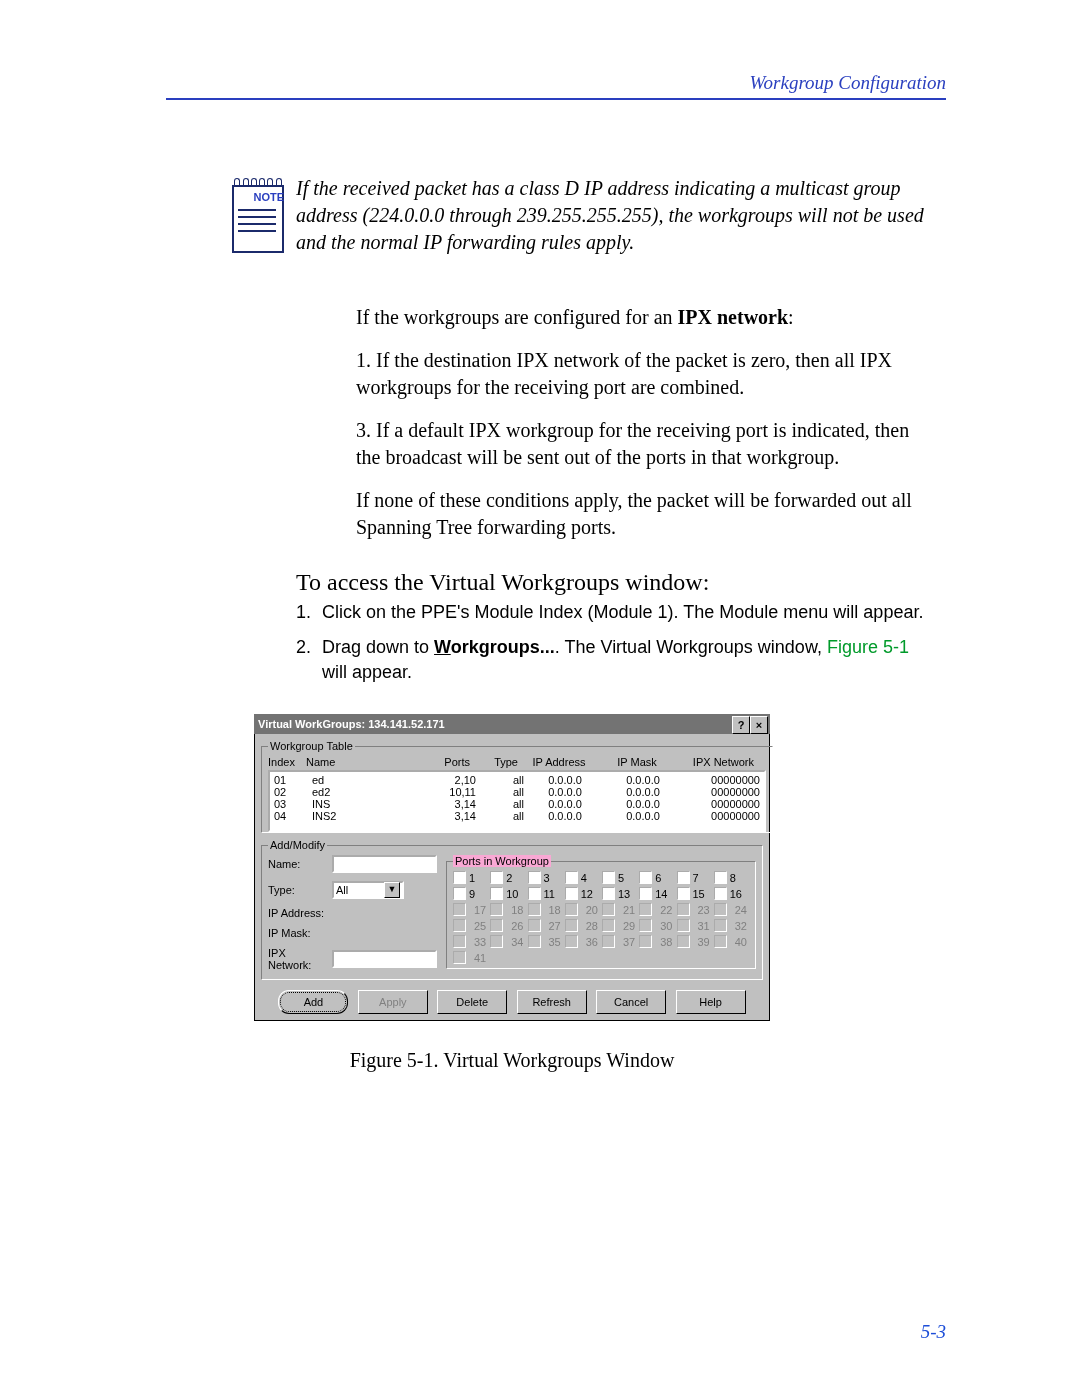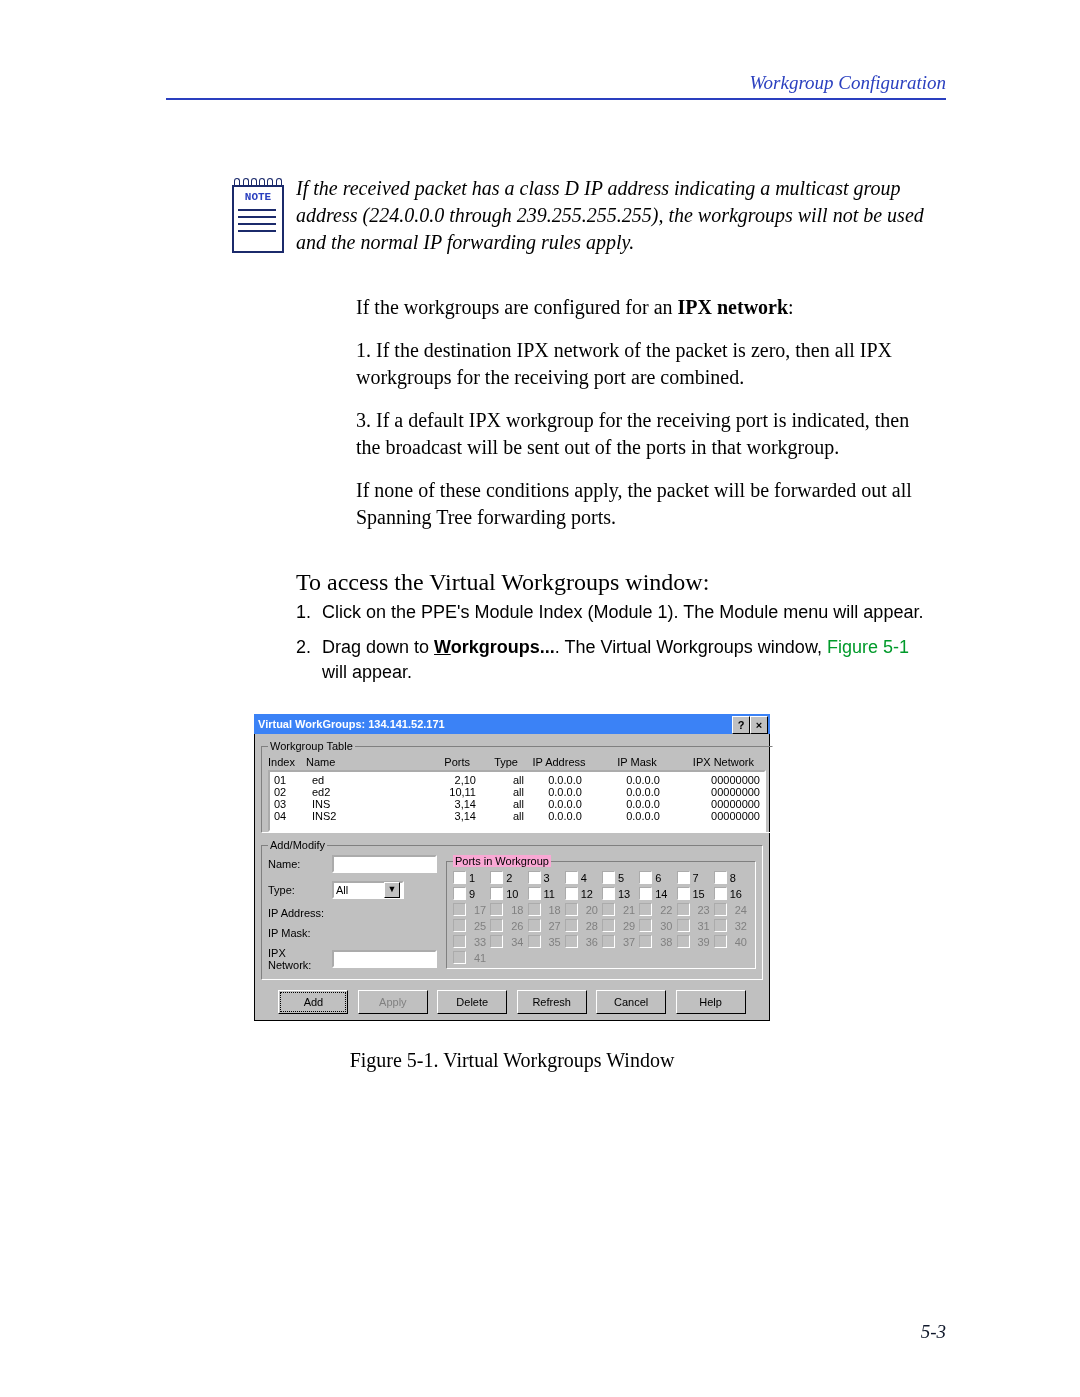--- a/index.html
+++ b/index.html
@@ -58,42 +58,42 @@
     position: absolute;
     left: 6px; right: 0; top: 3px; height: 8px;
     display: flex; justify-content: space-evenly;
   }
   .note-icon .spiral span {
     width: 4px; height: 8px; border: 1.5px solid #1b2a6b; border-radius: 3px 3px 0 0; border-bottom: none;
   }
   .note-icon .label {
     position: absolute;
     top: 16px; left: 6px; right: 0;
-    text-align: center;
+    text-align: right;
     color: #2a3fbf;
-    font-family: Liberation Mono, monospace;
+    font-family: Liberation Sans, sans-serif;
     font-weight: bold;
     font-size: 11px;
   }
   .note-icon .lines {
     position: absolute;
     top: 34px; left: 12px; right: 8px;
   }
   .note-icon .lines div {
     border-top: 2px solid #1b2a6b;
     margin-bottom: 5px;
   }
   .note-text {
     font-style: italic;
     font-size: 20px;
     line-height: 1.35;
   }
   .body-block {
     position: absolute;
-    top: 294px;
+    top: 304px;
     left: 340px;
     right: 160px;
     font-size: 20px;
     line-height: 1.35;
   }
   .body-block p { margin: 0 0 16px 0; }
   .body-block b { font-weight: bold; }
   .access-block {
     position: absolute;
     top: 566px;
@@ -118,21 +118,21 @@
   .steps .txt u { text-decoration: underline; }
   .link-green { color: #009a2a; }
   .vw-wrap {
     position: absolute;
     top: 714px;
     left: 238px;
     width: 516px;
   }
   .titlebar {
     height: 20px;
-    background: #3b82f6;
+    background: #737373;
     color: #fff;
     font-family: "MS Sans Serif", Arial, sans-serif;
     font-size: 11px;
     font-weight: bold;
     display: flex;
     align-items: center;
     padding-left: 4px;
     position: relative;
   }
   .title-btns {
@@ -226,32 +226,32 @@
   .chk.disabled { background:#c0c0c0; }
   .btn-row { display:flex; justify-content:space-evenly; padding: 4px 8px 0 8px; }
   .winbtn {
     width: 68px; height: 22px;
     background:#c0c0c0;
     border:1px solid #000;
     border-top-color:#fff; border-left-color:#fff;
     font-family: inherit; font-size: 11px;
     display:flex;align-items:center;justify-content:center;
   }
-  .winbtn.focused { outline: 1px dotted #000; outline-offset: -3px; }
+  .winbtn.focused { outline: 1px dotted #000; outline-offset: -3px; border-radius: 11px; }
   .winbtn.disabled { color:#808080; }
   .fig-caption {
     text-align: center;
     font-size: 20px;
     margin-top: 28px;
   }
   .page-num {
     position: absolute;
     bottom: 54px;
     right: 150px;
-    color: #0f172a;
+    color: #1d4ed8;
     font-style: italic;
     font-size: 19px;
   }
 </style>
 </head>
 <body>
 
 <div class="page">
   <div class="header-text">Workgroup Configuration</div>
   <div class="header-line"></div>

